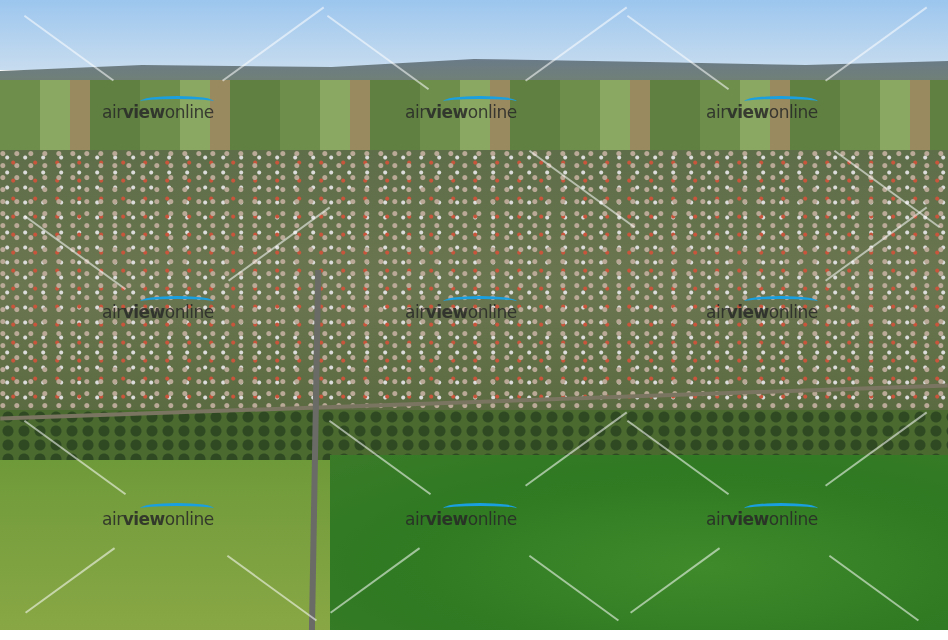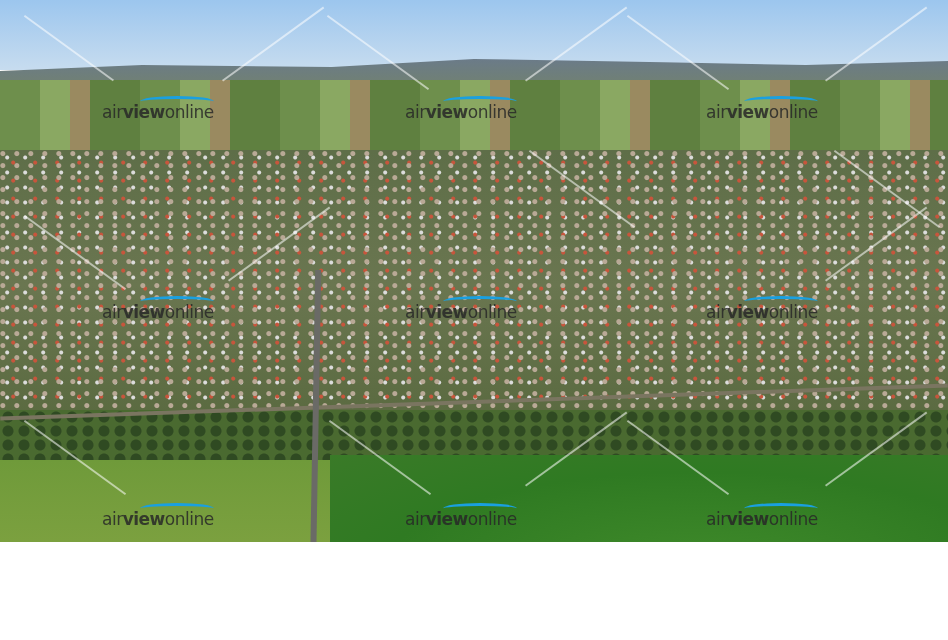--- a/index.html
+++ b/index.html
@@ -1,17 +1,17 @@
 <!DOCTYPE html>
 <html><head>
 <meta charset="utf-8">
 <style>
   html, body { margin: 0; padding: 0; }
   body { width: 948px; height: 640px; overflow: hidden; position: relative; font-family: "DejaVu Sans", sans-serif; }
-  .photo { position: absolute; left: 0; top: 0; width: 948px; height: 542px; overflow: hidden; }
+  .photo { position: absolute; left: 0; top: 0; width: 948px; height: 630px; overflow: hidden; }
   .sky { position: absolute; left: 0; top: 0; width: 948px; height: 70px; background: linear-gradient(#9cc6ee, #c7dcef); }
   .hills { position: absolute; left: 0; top: 55px; width: 948px; height: 40px;
     background: linear-gradient(#6a7a8c, #73836a); clip-path: polygon(0 40%, 15% 25%, 35% 30%, 50% 10%, 70% 18%, 85% 25%, 100% 15%, 100% 100%, 0 100%); }
   .farmland { position: absolute; left: 0; top: 80px; width: 948px; height: 100px;
     background: repeating-linear-gradient(90deg, #6e8f4c 0 40px, #8aa862 40px 70px, #9a8a60 70px 90px, #5f8040 90px 140px); }
   .town { position: absolute; left: 0; top: 150px; width: 948px; height: 270px;
     background:
       radial-gradient(circle at 20% 30%, #b9a996 0 2px, transparent 3px) 0 0/14px 12px,
       radial-gradient(circle at 60% 70%, #c8553c 0 1.5px, transparent 2.5px) 0 0/22px 18px,
       radial-gradient(circle at 40% 50%, #dcdcdc 0 1.5px, transparent 2.5px) 0 0/18px 15px,

